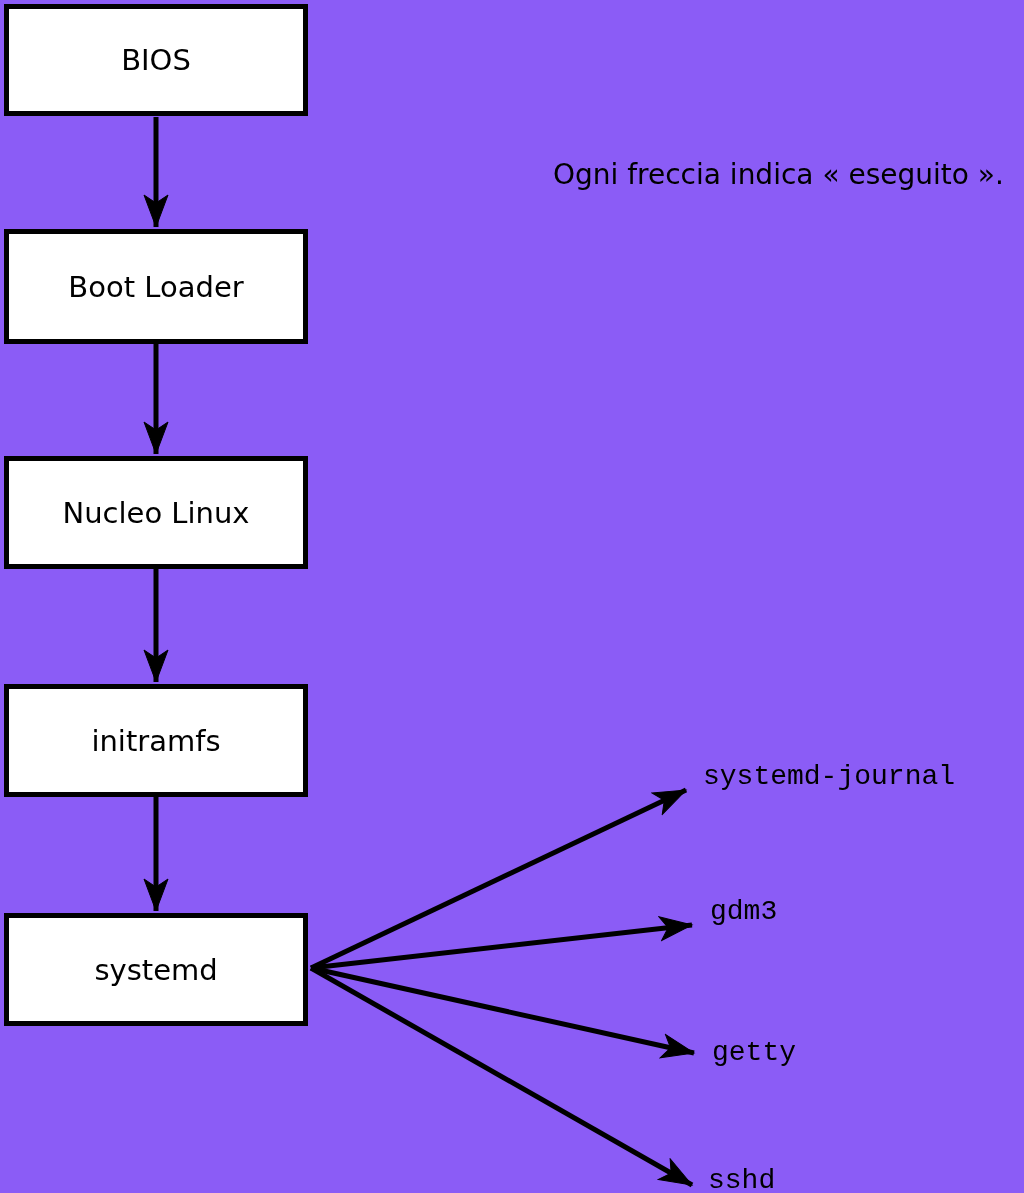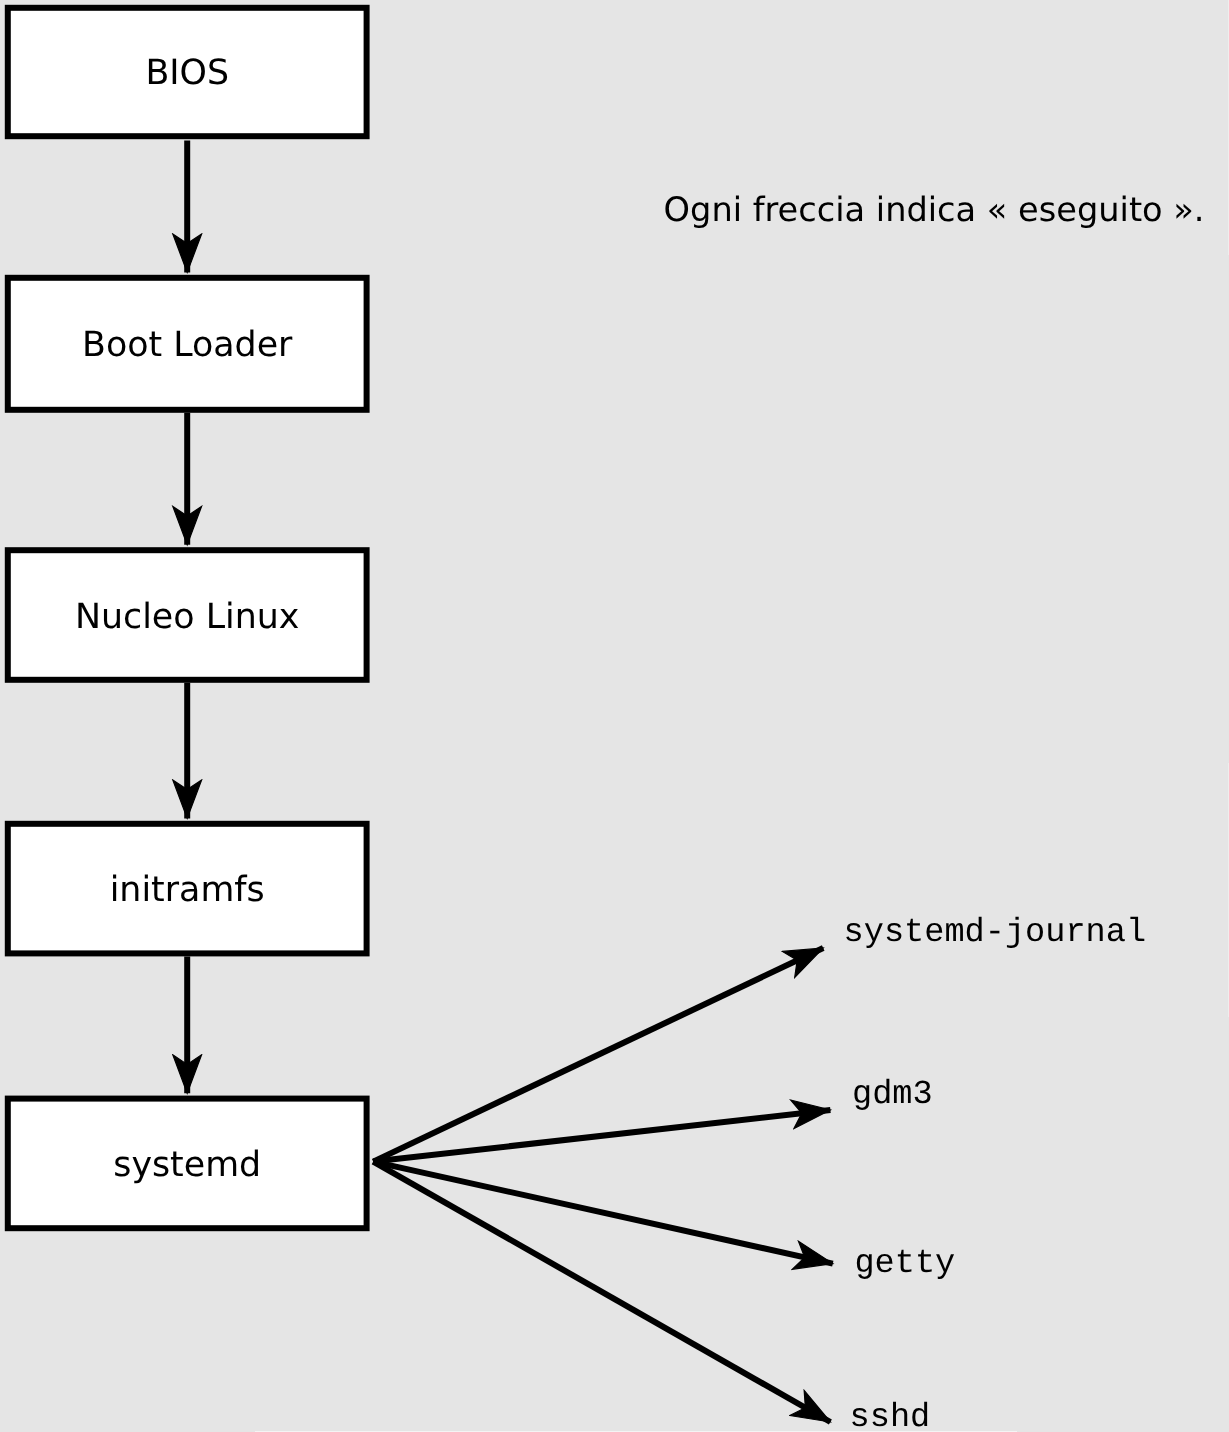--- a/index.html
+++ b/index.html
@@ -4,21 +4,21 @@
 <style>
   html, body {
     margin: 0;
     padding: 0;
     background: #ffffff;
   }
   .canvas {
     position: relative;
     width: 1024px;
     height: 1193px;
-    background: #e5e5e5;
+    background: #8b5cf6;
     overflow: hidden;
   }
   svg {
     display: block;
   }
   .node-box {
     fill: #ffffff;
     stroke: #000000;
     stroke-width: 5;
   }

